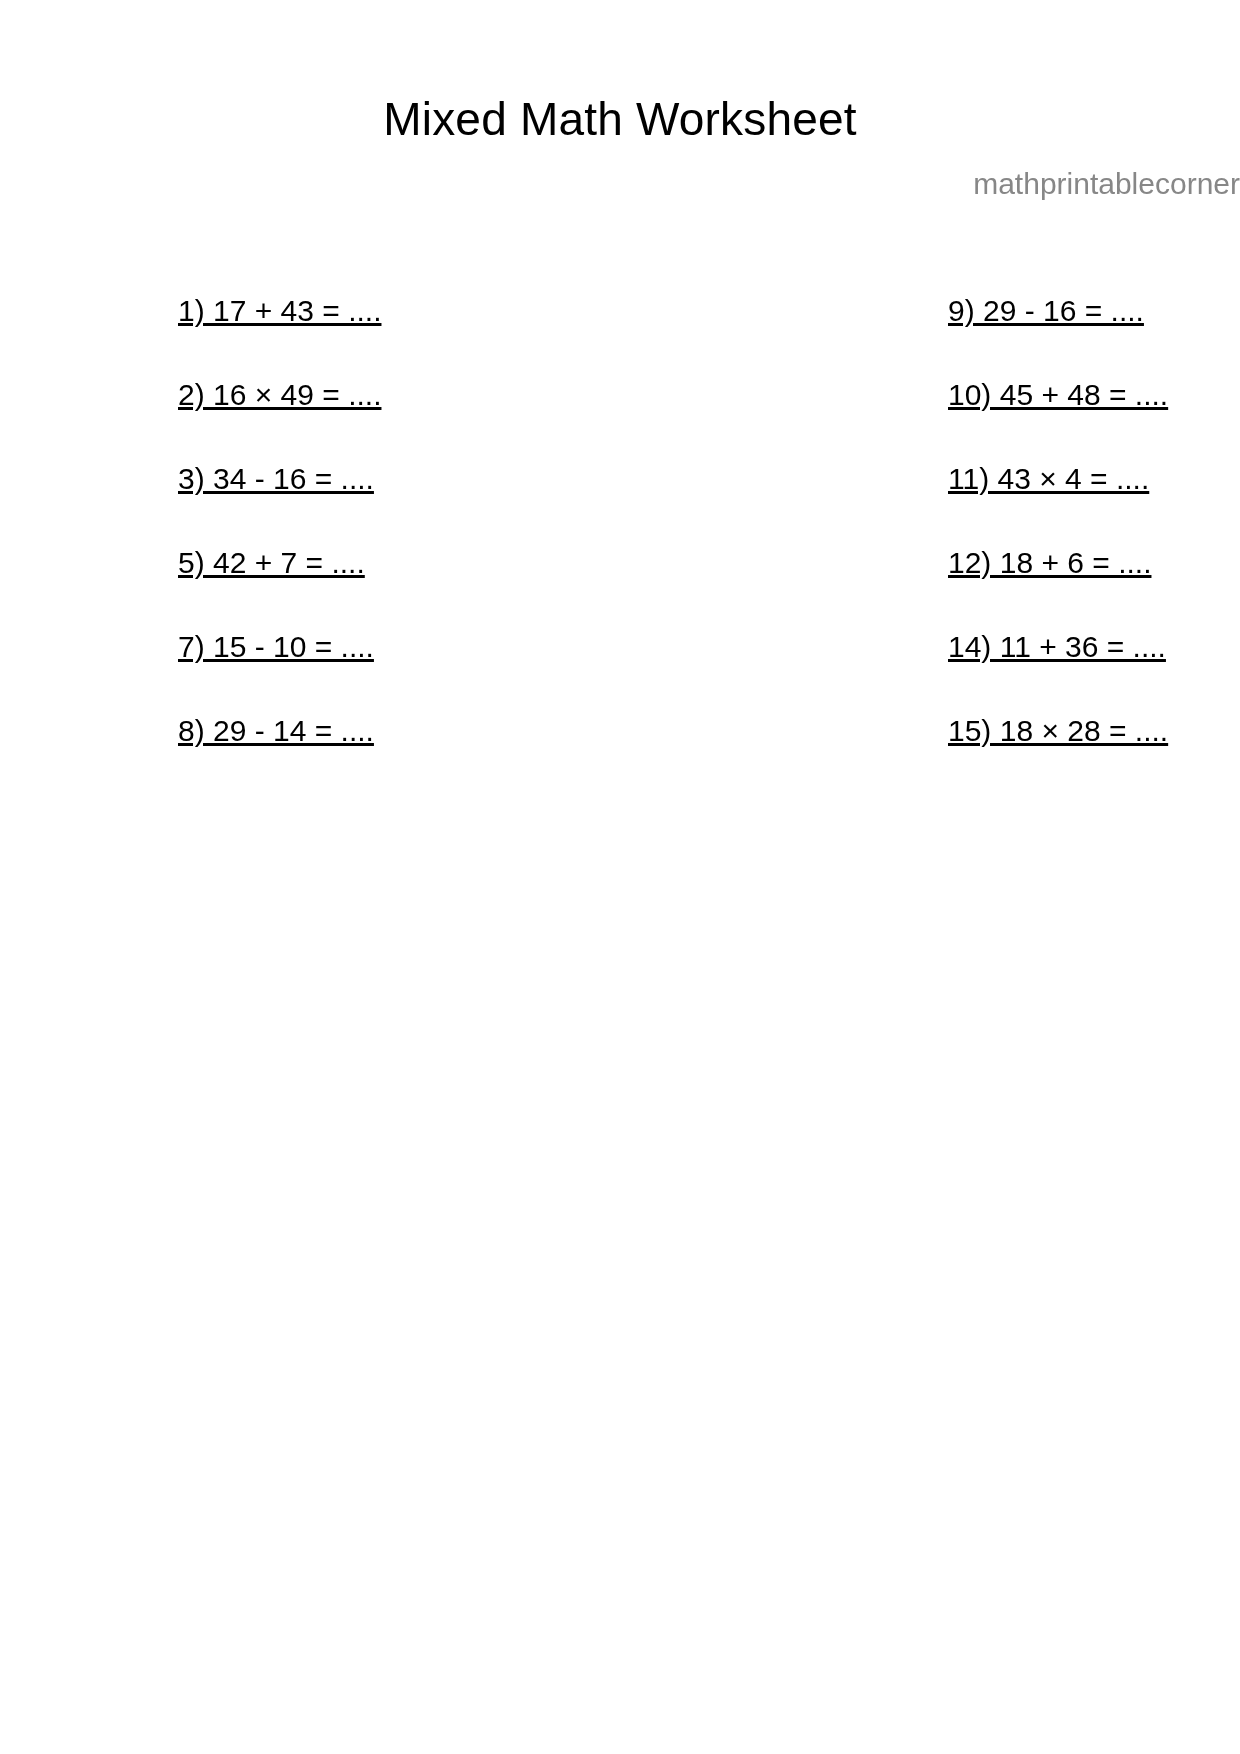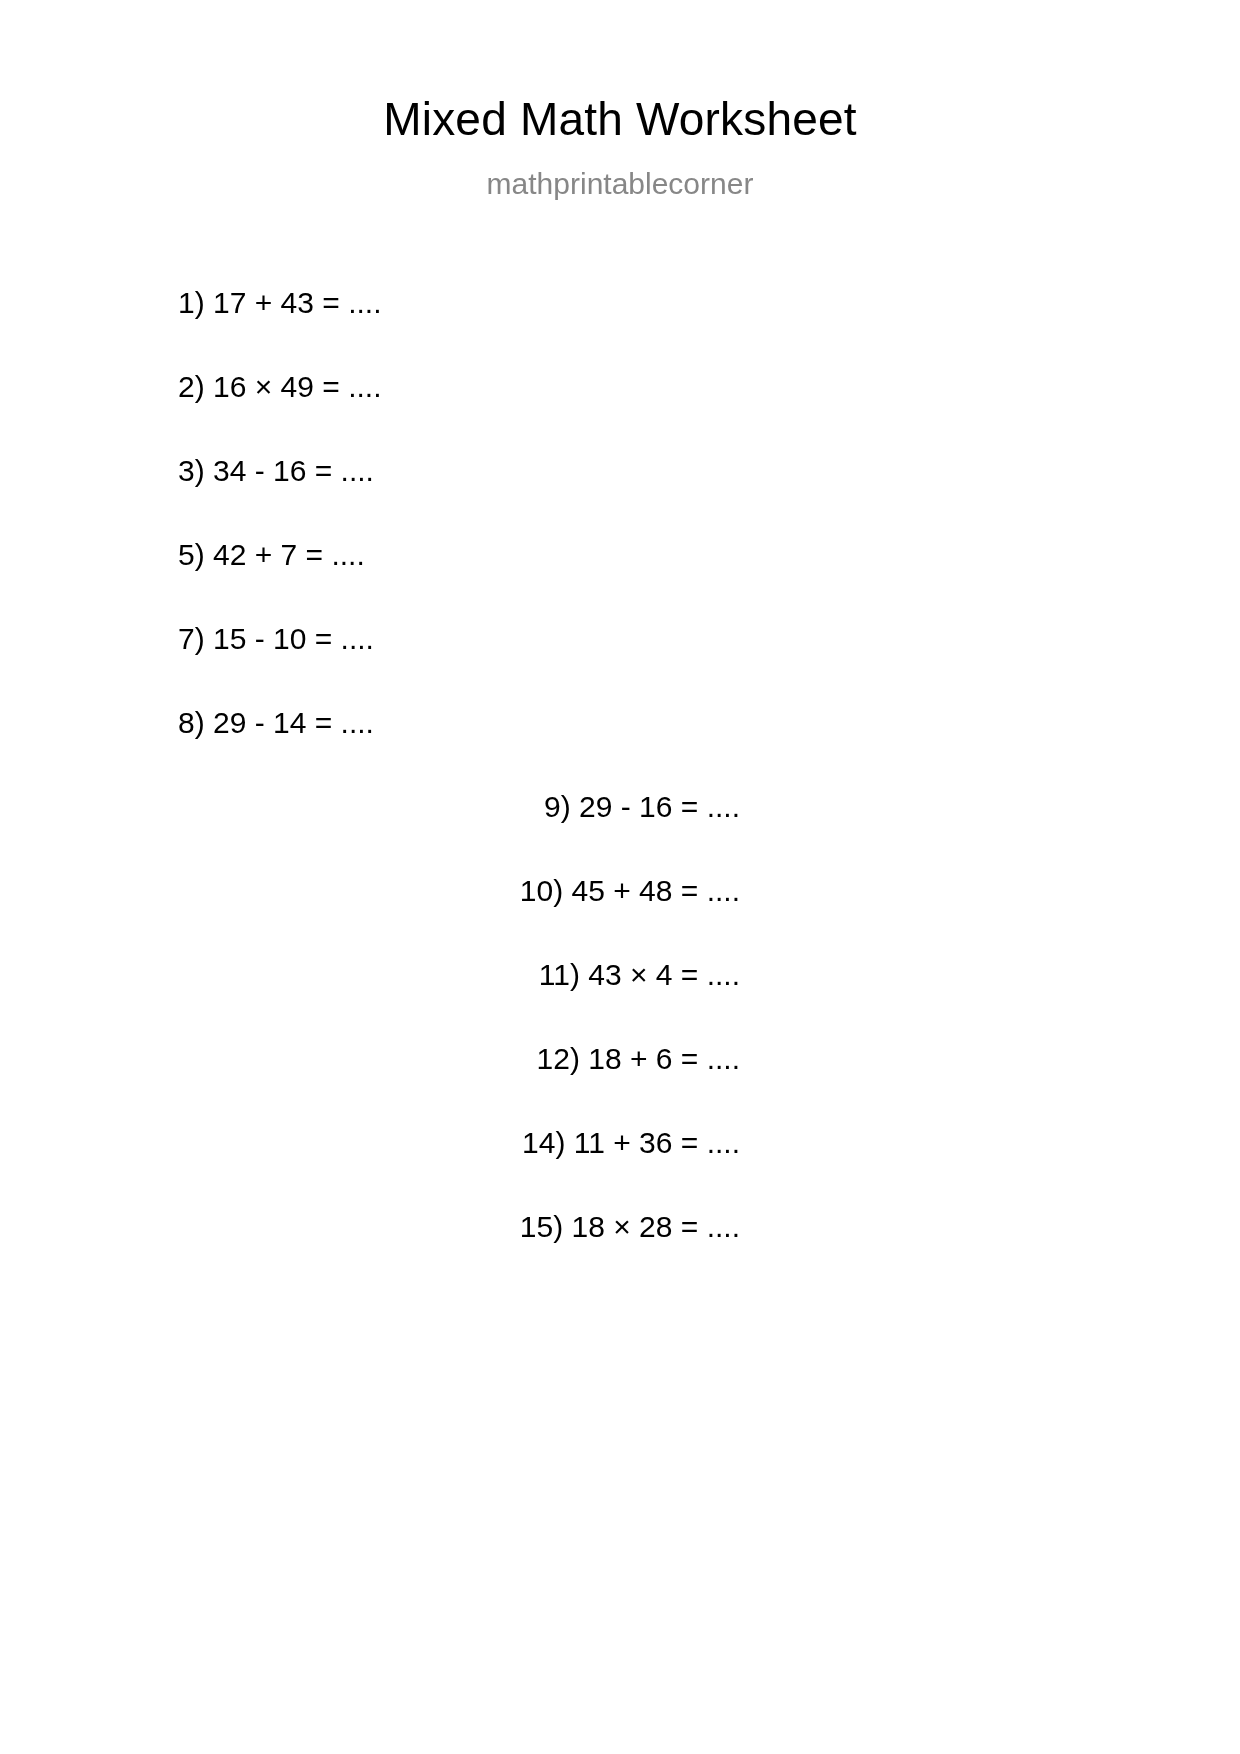--- a/index.html
+++ b/index.html
@@ -25,45 +25,45 @@
   .title {
     text-align: center;
     font-size: 46px;
     font-weight: normal;
     color: #000000;
     margin: 0;
     padding-top: 92px;
     letter-spacing: 0.2px;
   }
   .subtitle {
-    text-align: center;
+    text-align: right;
     font-size: 30px;
     color: #878787;
     margin: 0;
     padding-top: 21px;
   }
   .columns {
     position: absolute;
-    top: 288px;
+    top: 296px;
     left: 0;
     width: 1240px;
     display: flex;
-    flex-direction: column;
+    flex-direction: row;
+    text-decoration: underline;
   }
   .col {
     box-sizing: border-box;
   }
   .col-left {
     width: 500px;
     padding-left: 178px;
   }
   .col-right {
     width: 740px;
     padding-left: 448px;
-    text-align: right;
   }
   .problem {
     font-size: 30px;
     line-height: 1;
     color: #000000;
     height: 84px;
     white-space: nowrap;
   }
 </style>
 </head>

